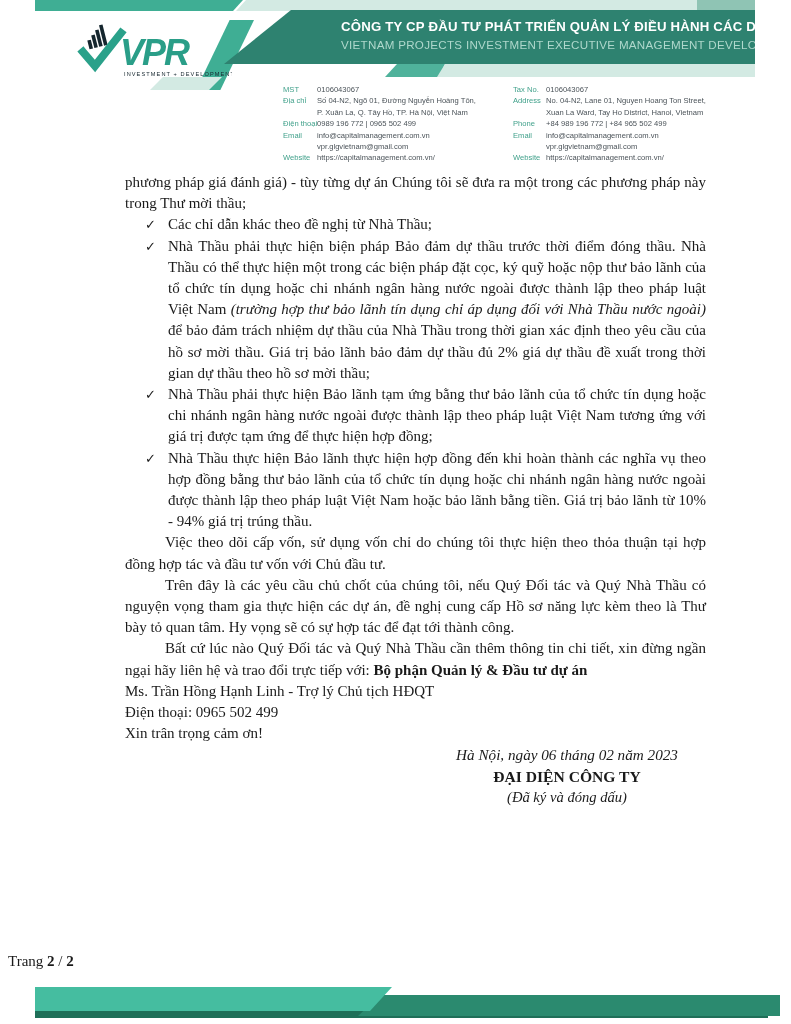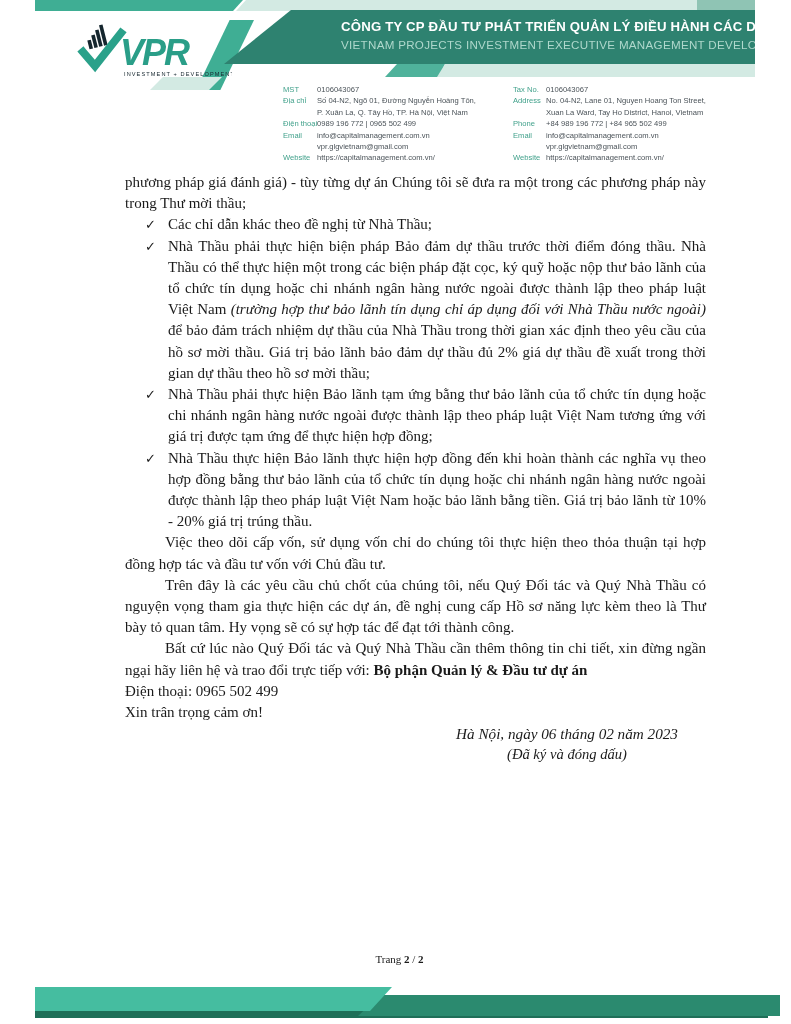--- a/index.html
+++ b/index.html
@@ -53,21 +53,21 @@
   .b{font-weight:bold;margin-top:24px;}
   a.doclink{color:#0B5BC4;text-decoration:underline;}
 
   .sig{margin-left:287px;width:310px;text-align:center;font-family:Liberation Serif, serif;}
   .sig .date{font-style:italic;font-size:15.2px;}
   .sig .rep{font-weight:bold;font-size:15.6px;}
   .sig .role{font-weight:bold;font-size:15.6px;}
   .sig .note{font-style:italic;font-size:14.6px;}
 
   
-  .footer-page{position:absolute;left:0;right:0;top:953px;text-align:center;font-size:11px;padding-left:8px;}
+  .footer-page{position:absolute;left:0;right:0;top:953px;text-align:left;font-size:15px;padding-left:8px;}
   .bar{position:absolute;}
   .bar-strip{left:35px;top:1009px;width:733px;height:9px;background:#1F6F58;}
   .bar-dark{left:358px;top:995px;width:422px;height:21px;background:#2B8A6F;
     clip-path:polygon(22px 0,100% 0,100% 100%,0 100%);}
   .bar-light{left:35px;top:987px;width:357px;height:24px;background:#45BDA0;
     clip-path:polygon(0 0,100% 0,calc(100% - 22px) 100%,0 100%);}
 </style>
 </head>
 <body>
 
@@ -176,35 +176,37 @@
       <span><span>Nhà Thầu phải thực hiện biện pháp Bảo đảm dự thầu trước thời điểm đóng thầu. Nhà Thầu có thể thực hiện một trong các biện pháp đặt cọc, ký quỹ hoặc nộp thư bảo lãnh của tổ chức tín dụng hoặc chi nhánh ngân hàng nước ngoài được thành lập theo pháp luật Việt Nam </span><span class="em">(trường hợp thư bảo lãnh tín dụng chỉ áp dụng đối với Nhà Thầu nước ngoài)</span><span> để bảo đảm trách nhiệm dự thầu của Nhà Thầu trong thời gian xác định theo yêu cầu của hồ sơ mời thầu. Giá trị bảo lãnh bảo đảm dự thầu đủ 2% giá dự thầu đề xuất trong thời gian dự thầu theo hồ sơ mời thầu;</span></span>
     </div>
 
     <div class="bullet">
       <span class="mark">✓</span>
       <span>Nhà Thầu phải thực hiện Bảo lãnh tạm ứng bằng thư bảo lãnh của tổ chức tín dụng hoặc chi nhánh ngân hàng nước ngoài được thành lập theo pháp luật Việt Nam tương ứng với giá trị được tạm ứng để thực hiện hợp đồng;</span>
     </div>
 
     <div class="bullet">
       <span class="mark">✓</span>
-      <span>Nhà Thầu thực hiện Bảo lãnh thực hiện hợp đồng đến khi hoàn thành các nghĩa vụ theo hợp đồng bằng thư bảo lãnh của tổ chức tín dụng hoặc chi nhánh ngân hàng nước ngoài được thành lập theo pháp luật Việt Nam hoặc bảo lãnh bằng tiền. Giá trị bảo lãnh từ 10% - 20% giá trị trúng thầu.</span>
+      <span>Nhà Thầu thực hiện Bảo lãnh thực hiện hợp đồng đến khi hoàn thành các nghĩa vụ theo hợp đồng bằng thư bảo lãnh của tổ chức tín dụng hoặc chi nhánh ngân hàng nước ngoài được thành lập theo pháp luật Việt Nam hoặc bảo lãnh bằng tiền. Giá trị bảo lãnh từ 10% - 94% giá trị trúng thầu.</span>
     </div>
 
     <p class="ind">Việc theo dõi cấp vốn, sử dụng vốn chỉ do chúng tôi thực hiện theo thỏa thuận tại hợp đồng hợp tác và đầu tư vốn với Chủ đầu tư.</p>
 
     <p class="ind">Trên đây là các yêu cầu chủ chốt của chúng tôi, nếu Quý Đối tác và Quý Nhà Thầu có nguyện vọng tham gia thực hiện các dự án, đề nghị cung cấp Hồ sơ năng lực kèm theo là Thư bày tỏ quan tâm. Hy vọng sẽ có sự hợp tác để đạt tới thành công.</p>
 
     <p class="ind"><span>Bất cứ lúc nào Quý Đối tác và Quý Nhà Thầu cần thêm thông tin chi tiết, xin đừng ngần ngại hãy liên hệ và trao đổi trực tiếp với: </span><span class="b">Bộ phận Quản lý &amp; Đầu tư dự án</span></p>
 
+    <p class="contact-line">Ms. Trần Hồng Hạnh Linh - Trợ lý Chủ tịch HĐQT</p>
     <p class="contact-line">Điện thoại: 0965 502 499</p>
 
     <p class="hang">Xin trân trọng cảm ơn!</p>
 
     <div class="sig">
       <div class="date">Hà Nội, ngày 06 tháng 02 năm 2023</div>
+      <div class="rep">ĐẠI DIỆN CÔNG TY</div>
       <div class="note">(Đã ký và đóng dấu)</div>
     </div>
   </div>
 
   <div class="footer-page"><span>Trang </span><span class="b">2</span><span> / </span><span class="b">2</span></div>
 
   <div class="bar bar-strip"></div>
   <div class="bar bar-dark"></div>
   <div class="bar bar-light"></div>
 

